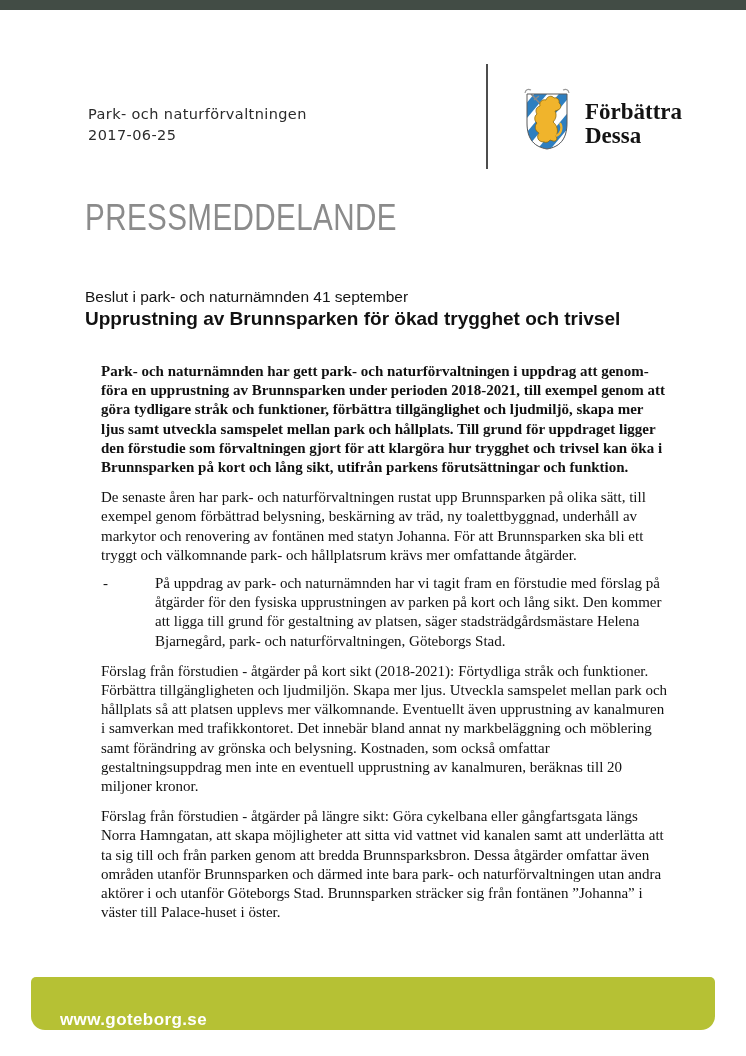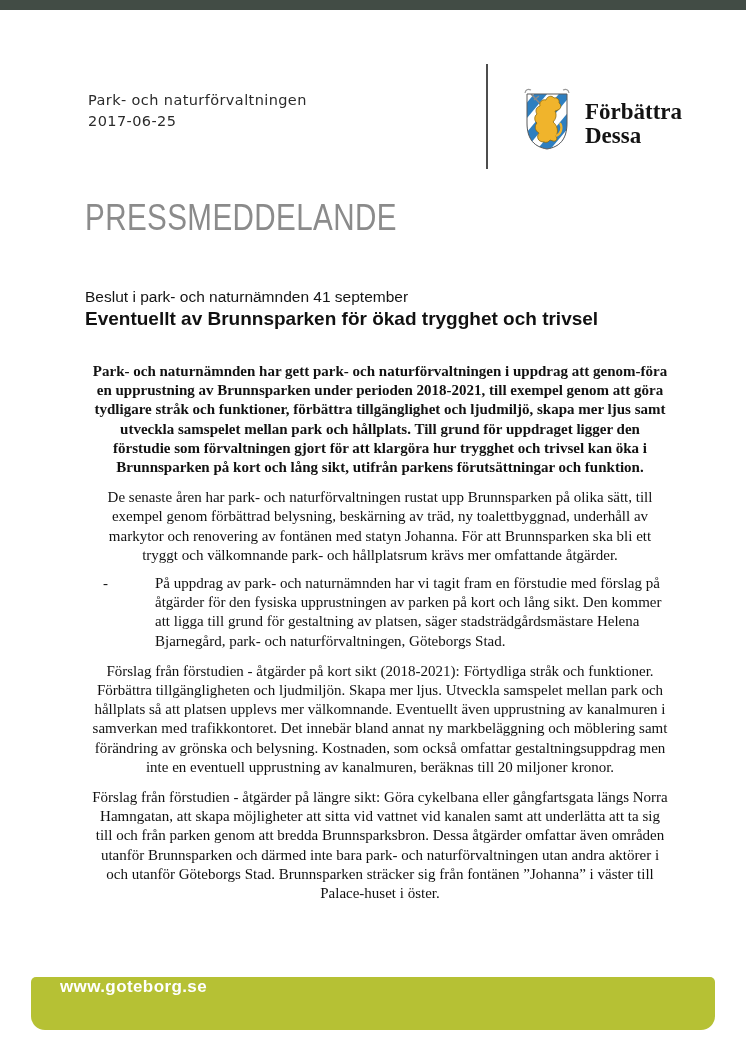--- a/index.html
+++ b/index.html
@@ -7,21 +7,21 @@
     position:relative; width:746px; height:1056px; background:#ffffff;
     overflow:hidden; font-family:"Liberation Serif", serif; color:#111;
   }
   
   .topbar {
     position:absolute; left:0; top:0; width:746px; height:10px;
     background:var(--top_bar, #424c45);
   }
   
   .org-block {
-    position:absolute; left:88px; top:90px;
+    position:absolute; left:88px; top:104px;
     font-family:"DejaVu Sans", sans-serif; font-size:14.5px; line-height:21px;
     letter-spacing:0.4px; color:#2b2b2b;
   }
   .logo-divider {
     position:absolute; left:486px; top:64px; width:2px; height:105px; background:#4d4d4d;
   }
   .crest { position:absolute; left:524px; top:87px; }
   .crest-blue { fill:var(--crest_blue, #2e7fc0); }
   .crest-gold { fill:var(--lion_gold, #f0b42c); }
   .logo-text {
@@ -40,32 +40,32 @@
   
   .main { position:absolute; left:85px; top:287px; width:584px; }
   .kicker {
     font-family:"Liberation Sans", sans-serif; font-size:15.5px; line-height:19px;
     color:#141414;
   }
   .headline {
     font-family:"Liberation Sans", sans-serif; font-weight:700; font-size:19px;
     line-height:24px; color:#111; margin:1px 0 0 0;
   }
-  .para { font-size:15px; line-height:19.2px; margin:11px 0 0 6px; text-align:center; }
+  .para { font-size:15px; line-height:19.2px; margin:11px 0 0 16px; text-align:left; }
   .para.intro { font-weight:700; margin-top:31px; }
   .lead { font-weight:400; margin-right:4px; }
   .quote-item { display:flex; margin:9px 0 0 0; padding-left:18px; }
   .quote-dash { width:19px; flex:0 0 19px; font-size:15px; line-height:19.2px; }
   .quote-text { font-size:15px; line-height:19.2px;margin-left:33px; }
   
   .footer-bar {
     position:absolute; left:31px; top:977px; width:684px; height:53px;
     background:var(--footer_green, #b6c134);
     border-radius:5px 5px 14px 14px;
-    display:flex; align-items:flex-start;
+    display:flex; align-items:flex-end;
   }
   .footer-url {
     font-family:"Liberation Sans", sans-serif; font-weight:700; font-size:17px;
     color:#ffffff; letter-spacing:0.4px; padding-left:29px;
   }
 </style>
 </head>
 <body>
 
 <div class="page">
@@ -105,21 +105,21 @@
 
   <div class="logo-text">
     <div>Förbättra</div>
     <div>Dessa</div>
   </div>
 
   <div class="doc-label">PRESSMEDDELANDE</div>
 
   <div class="main">
     <div class="kicker">Beslut i park- och naturnämnden 41 september</div>
-    <h2 class="headline">Eventuellt av Brunnsparken för ökad trygghet och trivsel</h2>
+    <h2 class="headline">Upprustning av Brunnsparken för ökad trygghet och trivsel</h2>
 
     <p class="para intro">Park- och naturnämnden har gett park- och naturförvaltningen i uppdrag att genom-föra en upprustning av Brunnsparken under perioden 2018-2021, till exempel genom att göra tydligare stråk och funktioner, förbättra tillgänglighet och ljudmiljö, skapa mer ljus samt utveckla samspelet mellan park och hållplats. Till grund för uppdraget ligger den förstudie som förvaltningen gjort för att klargöra hur trygghet och trivsel kan öka i Brunnsparken på kort och lång sikt, utifrån parkens förutsättningar och funktion.</p>
 
     <p class="para">De senaste åren har park- och naturförvaltningen rustat upp Brunnsparken på olika sätt, till exempel genom förbättrad belysning, beskärning av träd, ny toalettbyggnad, underhåll av markytor och renovering av fontänen med statyn Johanna. För att Brunnsparken ska bli ett tryggt och välkomnande park- och hållplatsrum krävs mer omfattande åtgärder.</p>
 
     <div class="quote-item">
       <span class="quote-dash">-</span>
       <span class="quote-text">På uppdrag av park- och naturnämnden har vi tagit fram en förstudie med förslag på åtgärder för den fysiska upprustningen av parken på kort och lång sikt. Den kommer att ligga till grund för gestaltning av platsen, säger stadsträdgårdsmästare Helena Bjarnegård, park- och naturförvaltningen, Göteborgs Stad.</span>
     </div>
 

